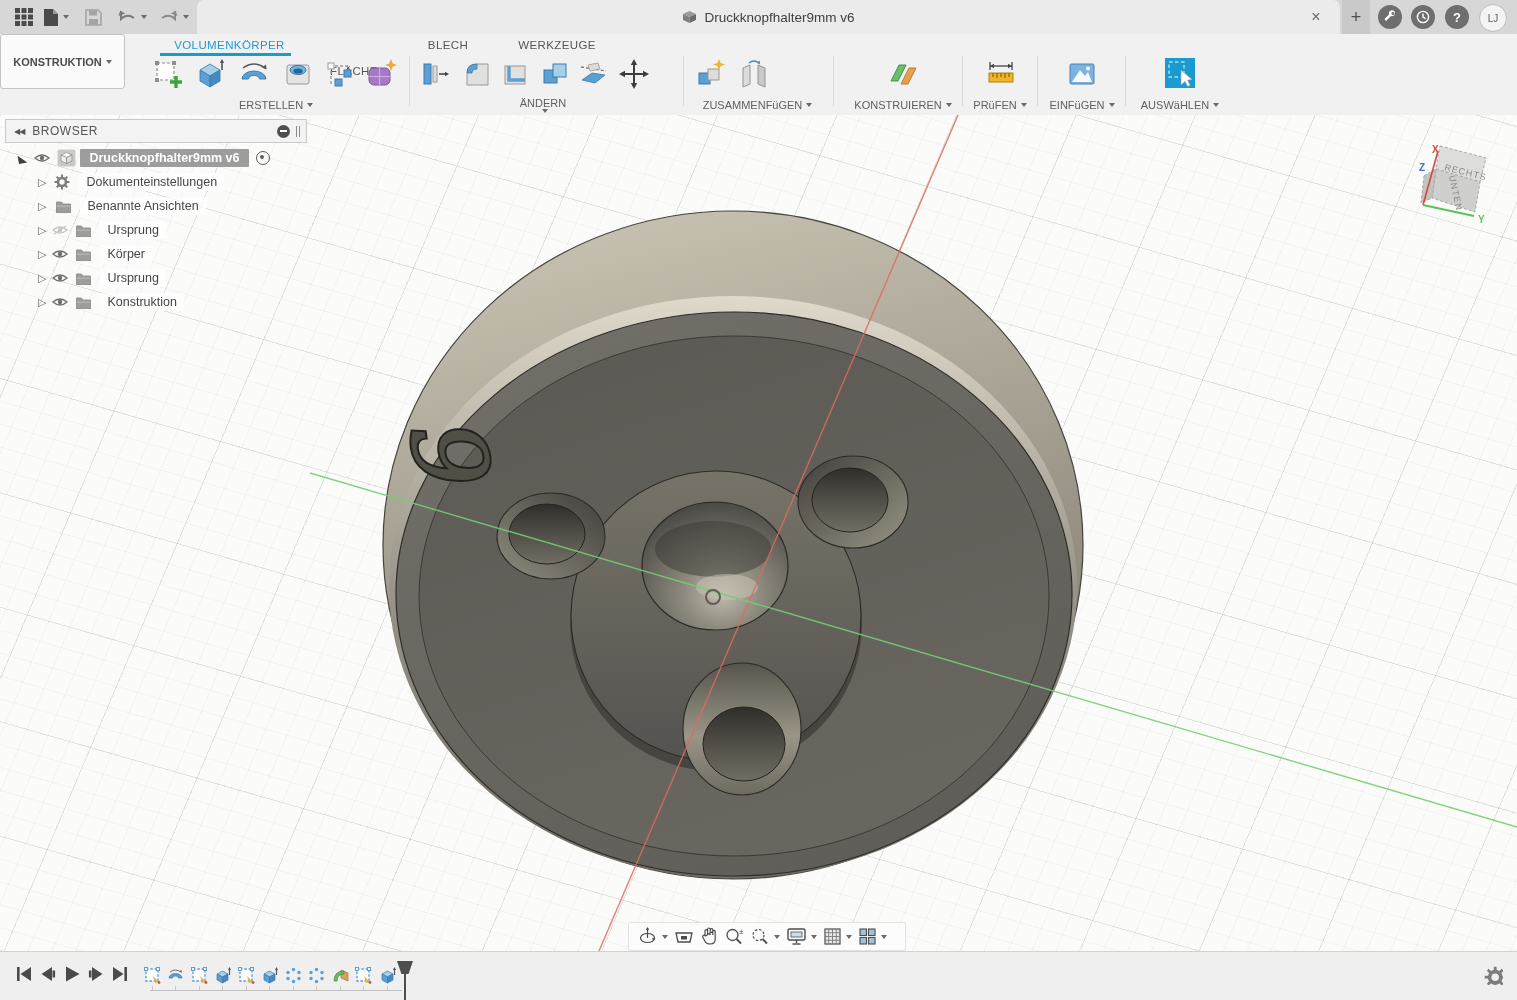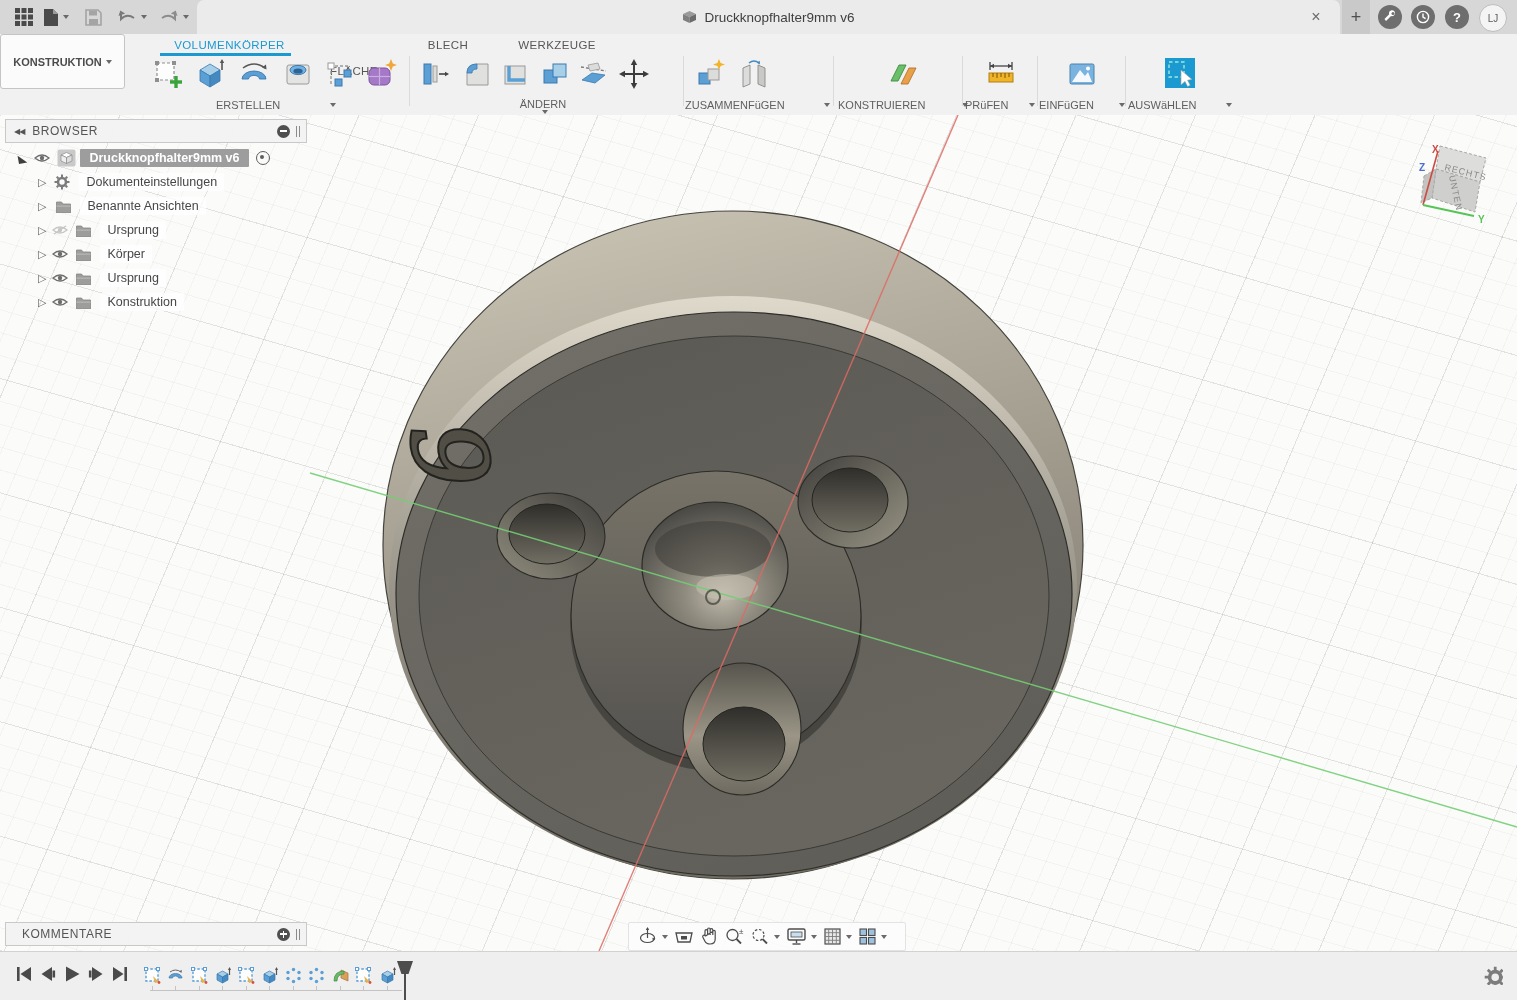--- a/index.html
+++ b/index.html
@@ -26,21 +26,21 @@
   .rtab{top:2px;height:18px;font-size:11.5px;letter-spacing:.4px;color:#565656;display:flex;
         align-items:center;justify-content:center;cursor:pointer;}
   .rtab.active{color:#1b9ad2;}
   #tab-underline{left:160px;top:19px;width:131px;height:3px;background:#1b9ad2;}
   #ctx-btn{left:13px;top:10px;width:123px;height:53px;background:#fbfbfb;border:1px solid #c4c4c4;
            border-radius:3px;display:flex;align-items:center;justify-content:center;
            font-size:11px;font-weight:bold;color:#4c4c4c;cursor:pointer;}
   .tool{top:22px;width:34px;height:36px;cursor:pointer;}
   .gdiv{top:22px;width:1px;height:50px;background:#dadada;}
   .glabel{top:64px;height:14px;font-size:11px;color:#5f5f5f;display:flex;align-items:center;
-          justify-content:space-between;cursor:pointer;white-space:nowrap;}
+          justify-content:center;cursor:pointer;white-space:nowrap;}
   
   #canvas{left:0;top:115px;width:1517px;height:836px;background-color:#fbfbfa;
     background-image:
       repeating-linear-gradient(16deg,  rgba(70,70,70,0.10) 0 1px, transparent 1px 110px),
       repeating-linear-gradient(113deg, rgba(70,70,70,0.10) 0 1px, transparent 1px 110px),
       repeating-linear-gradient(16deg,  rgba(70,70,70,0.045) 0 1px, transparent 1px 22px),
       repeating-linear-gradient(113deg, rgba(70,70,70,0.045) 0 1px, transparent 1px 22px);}
   #scene{left:0;top:115px;width:1517px;height:836px;}
   
   .panel-h{width:300px;height:22px;background:rgba(243,243,243,.96);border:1px solid #c9c9c9;
@@ -568,27 +568,20 @@
     <span class="tri-col">▷</span>
     <svg width="16" height="12" style="margin-left:6px;">
         <use href="#i-eye"></use>
       </svg>
     <svg width="17" height="13" style="margin-left:7px;">
         <use href="#i-folder"></use>
       </svg>
     <span class="b-label" style="margin-left:8px;">Konstruktion</span>
   </div>
 
-  <div class="abs panel-h" style="left:5px;top:922px;">
-    <span style="width:16px;"></span>
-    <span>KOMMENTARE</span>
-    <span class="ph-grow"></span>
-    <span class="circ-mini plus"></span>
-    <span class="grip"></span>
-  </div>
 
   <div id="navbar" class="abs">
     <span class="nav-i">
       <svg width="21" height="21" viewBox="0 0 21 21">
         <ellipse cx="10.5" cy="12" rx="7" ry="4.5" fill="none" stroke="#4c4c4c" stroke-width="1.2"></ellipse>
         <line x1="10.5" y1="2" x2="10.5" y2="12" stroke="#4c4c4c" stroke-width="1.2"></line>
         <polygon points="10.5,1 8.8,4 12.2,4" fill="#4c4c4c"></polygon>
         <polygon points="18.5,12.8 15.3,11.7 16,14.7" fill="#4c4c4c"></polygon>
       </svg>
         <span class="caret"></span>

